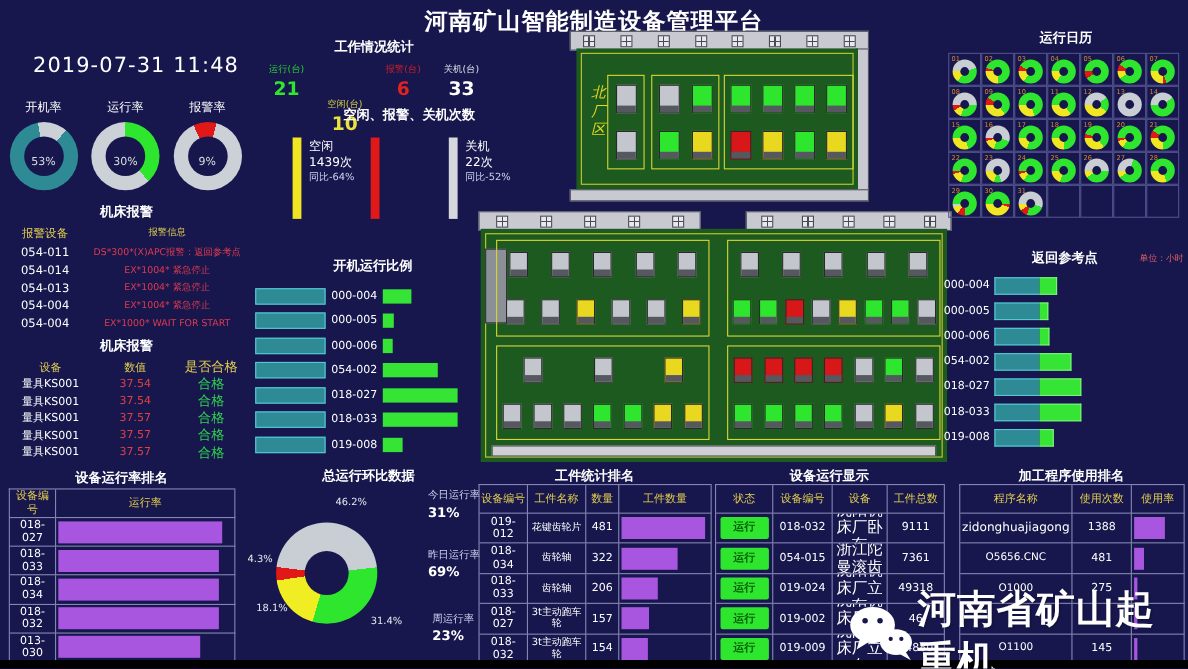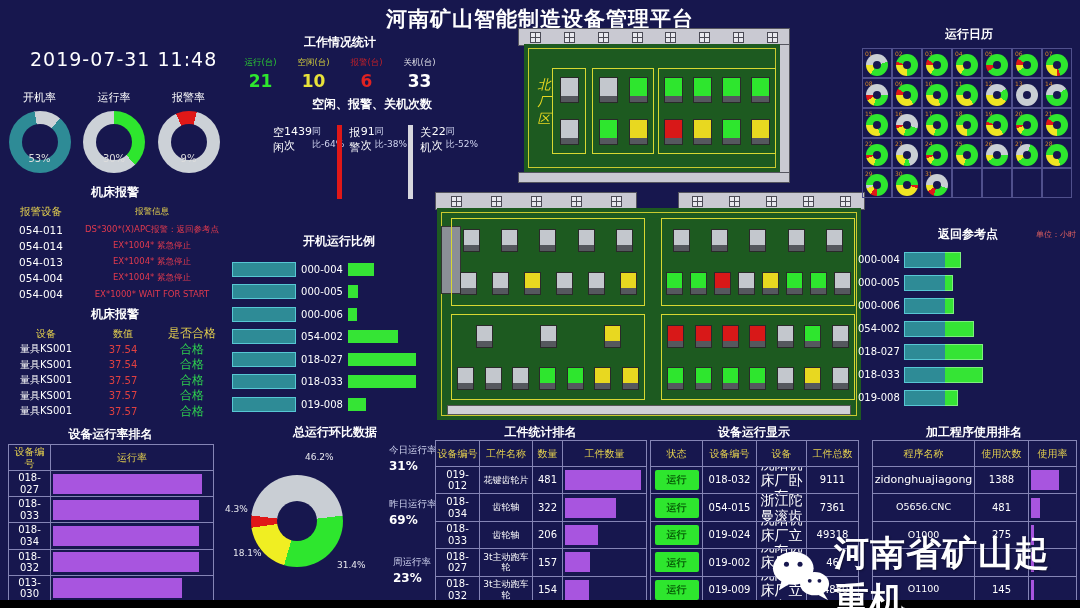--- a/index.html
+++ b/index.html
@@ -10,21 +10,21 @@
   
   #main-title{left:0;top:5px;width:100%;text-align:center;font-size:21px;font-weight:bold;letter-spacing:1px;}
   #datetime{left:30px;top:48px;width:210px;font-size:19px;letter-spacing:1px;}
   
   #gauges{left:4px;top:90px;width:220px;display:flex;justify-content:space-between;}
   .gauge{width:71px;text-align:center;}
   .glabel{font-size:11px;}
   .gd{position:relative;width:62px;height:62px;margin:6px auto 0;}
   .gring{width:62px;height:62px;border-radius:50%;}
   .ghole{position:absolute;left:13px;top:13px;width:36px;height:36px;border-radius:50%;background:#17174e;}
-  .gval{position:absolute;left:0;top:16px;width:62px;height:62px;display:flex;align-items:center;justify-content:center;font-size:10px;color:#ddd;}
+  .gval{position:absolute;left:0;top:5px;width:62px;height:62px;display:flex;align-items:center;justify-content:center;font-size:10px;color:#ddd;}
   
   #alarm{left:4px;top:184px;width:222px;}
   .lrow{display:flex;align-items:center;height:16px;}
   .ldev{width:74px;text-align:center;font-size:10.5px;}
   .linfo{flex:1;text-align:center;font-size:8.5px;color:#e03a4e;overflow:hidden;white-space:nowrap;}
   #alarm .lrow.hdr{margin:3px 0 2px;}
   
   #quality{left:4px;top:306px;width:222px;}
   .qc1{width:84px;text-align:center;font-size:10px;}
   .qc2{width:70px;text-align:center;font-size:10px;color:#e04040;}
@@ -40,21 +40,21 @@
   
   #work-stats{left:234px;top:34px;width:212px;}
   #ws-items{display:flex;justify-content:space-between;margin-top:6px;}
   .wsitem{text-align:center;flex:1;}
   .wslabel{font-size:8.5px;opacity:.85;}
   .wsval{font-size:17px;font-weight:bold;margin-top:2px;}
   #counts{left:234px;top:96px;width:212px;margin-left:32px;}
   #count-items{display:flex;justify-content:space-between;margin-top:12px;}
   .cgroup{display:flex;gap:7px;width:70px;}
   .cbar{width:8px;height:74px;}
-  .ctext{display:flex;flex-direction:row;height:74px;}
+  .ctext{display:flex;flex-direction:column;height:74px;}
   .clabel{font-size:11px;}
   .ccount{font-size:11px;}
   .cyoy{font-size:9px;color:#cfd3ef;}
   #ratio{left:232px;top:233px;width:214px;}
   #ratio-rows{margin-top:8px;}
   .ratio-row{display:flex;align-items:center;height:22.5px;}
   .rteal{width:62px;height:13px;background:#2e8b96;border:1px solid #57c7d4;}
   .rlabel{width:52px;text-align:center;font-size:10px;}
   .rgreen{height:13px;background:#35e435;}
   
@@ -248,21 +248,21 @@
     </div>
 
   <div id="work-stats" class="abs">
     <div class="sec-title">工作情况统计</div>
     <div id="ws-items">
         <div class="wsitem">
           <div class="wslabel" style="color: rgb(46, 230, 46);">运行(台)</div>
           <div class="wsval" style="color: rgb(46, 230, 46);">21</div>
         </div>
         <div class="wsitem">
-          <div class="wslabel" style="color: rgb(232, 226, 58);">空闲(台)</div>
+          <div class="wslabel" style="color: rgb(232, 226, 58); margin-top: 32px;">空闲(台)</div>
           <div class="wsval" style="color: rgb(232, 226, 58);">10</div>
         </div>
         <div class="wsitem">
           <div class="wslabel" style="color: rgb(224, 34, 34);">报警(台)</div>
           <div class="wsval" style="color: rgb(224, 34, 34);">6</div>
         </div>
         <div class="wsitem">
           <div class="wslabel" style="color: rgb(255, 255, 255);">关机(台)</div>
           <div class="wsval" style="color: rgb(255, 255, 255);">33</div>
         </div>
@@ -275,25 +275,20 @@
         <div class="cgroup">
           <div class="cbar" style="background: rgb(240, 230, 34);"></div>
           <div class="ctext">
             <div class="clabel">空闲</div>
             <div class="ccount">1439次</div>
             <div class="cyoy">同比-64%</div>
           </div>
         </div>
         <div class="cgroup">
           <div class="cbar" style="background: rgb(224, 24, 24);"></div>
-          <div class="ctext">
-            <div class="clabel">报警</div>
-            <div class="ccount">91次</div>
-            <div class="cyoy">同比-38%</div>
-          </div>
         </div>
         <div class="cgroup">
           <div class="cbar" style="background: rgb(215, 215, 222);"></div>
           <div class="ctext">
             <div class="clabel">关机</div>
             <div class="ccount">22次</div>
             <div class="cyoy">同比-52%</div>
           </div>
         </div>
       </div>

